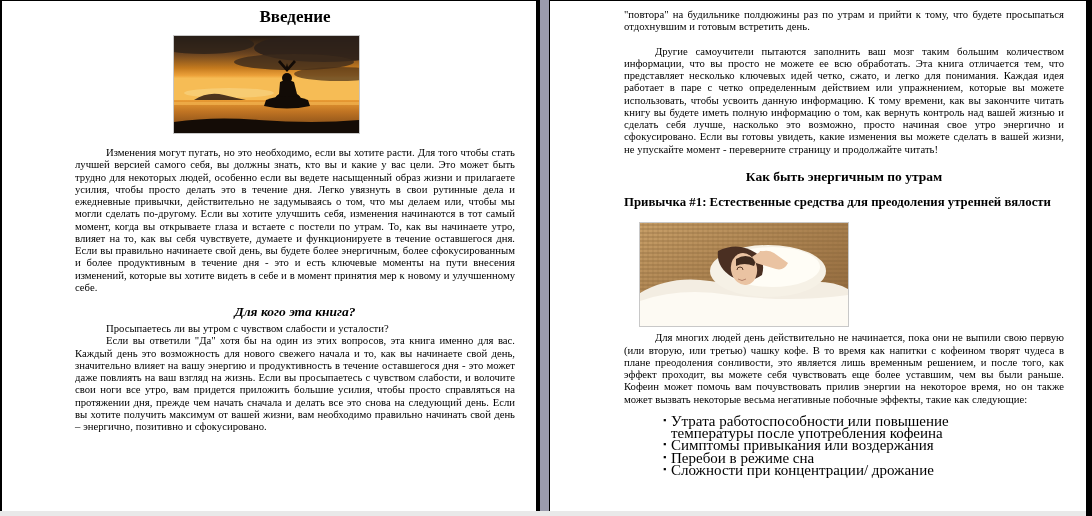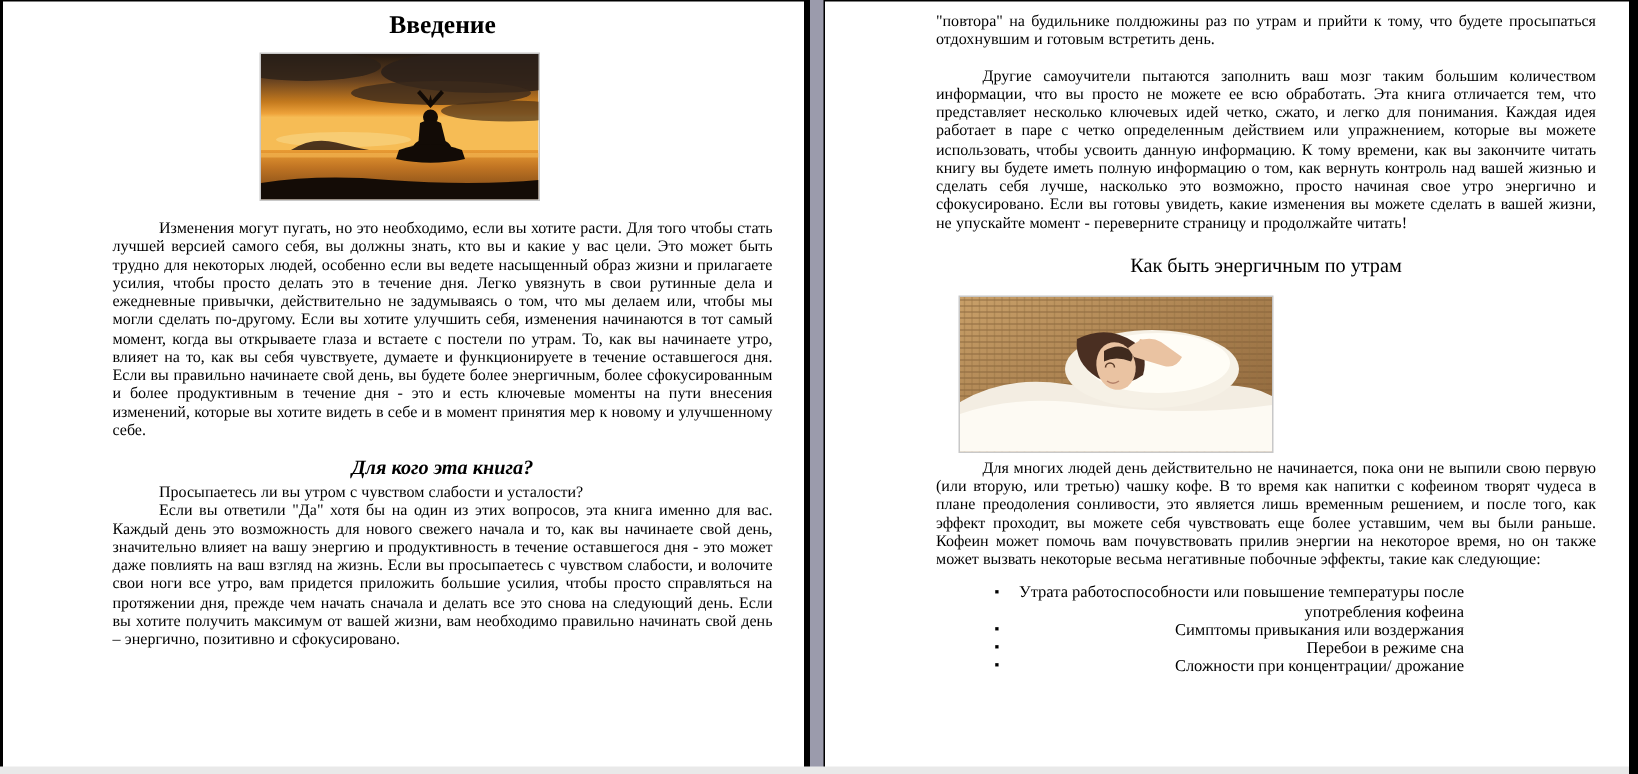--- a/index.html
+++ b/index.html
@@ -19,31 +19,31 @@
   .page-left{left:2px;width:534px;padding:6px 21px 0 73px;}
   .page-right{left:550px;width:536px;padding:7px 22px 0 74px;}
 
   .body-text{
     font-size:10.7px;line-height:12.25px;text-align:justify;margin:0;
     word-spacing:0.2px;
   }
   .indent{text-indent:31px;}
   .page-title{font-size:17px;font-weight:bold;text-align:center;margin:0 0 8px 0;}
   .section-heading{font-size:13.5px;font-weight:bold;font-style:italic;text-align:center;margin:11px 0 2px 0;}
-  .h1-center{font-size:13.5px;font-weight:normal;text-align:center;margin:14px 0 10px 0;}
+  .h1-center{font-size:13.5px;font-weight:bold;text-align:center;margin:14px 0 10px 0;}
   .h2-left{font-size:12.8px;font-weight:bold;text-align:justify;line-height:15.5px;margin:0 0 0 0;}
 
   .figure{margin:0;padding:0;line-height:0;}
   .fig-sunset{margin:0 0 12px 98px;}
   .fig-bed{margin:12px 0 4px 15px;}
   .figure svg{border:1px solid #c8c8c8;display:block;}
 
   ul.bullets{margin:10px 0 0 0;padding:0;list-style:none;max-width:352px;}
   ul.bullets li{
-    position:relative;padding-left:47px;font-size:11px;line-height:12.25px;text-align:right;
+    position:relative;padding-left:47px;font-size:15px;line-height:12.25px;text-align:left;
   }
   ul.bullets li::before{
     content:"▪";position:absolute;left:39px;top:-1px;font-size:9px;
   }
   .gap12{height:12px;}
 </style>
 </head>
 <body>
 
 <div class="top-line"></div>
@@ -97,20 +97,21 @@
 
 <div class="spine"></div>
 
 <div class="page page-right">
   <p class="body-text">"повтора" на будильнике полдюжины раз по утрам и прийти к тому, что будете просыпаться отдохнувшим и готовым встретить день.</p>
   <div class="gap12"></div>
   <p class="body-text indent">Другие самоучители пытаются заполнить ваш мозг таким большим количеством информации, что вы просто не можете ее всю обработать. Эта книга отличается тем, что представляет несколько ключевых идей четко, сжато, и легко для понимания. Каждая идея работает в паре с четко определенным действием или упражнением, которые вы можете использовать, чтобы усвоить данную информацию. К тому времени, как вы закончите читать книгу вы будете иметь полную информацию о том, как вернуть контроль над вашей жизнью и сделать себя лучше, насколько это возможно, просто начиная свое утро энергично и сфокусировано. Если вы готовы увидеть, какие изменения вы можете сделать в вашей жизни, не упускайте момент - переверните страницу и продолжайте читать!</p>
 
   <h2 class="h1-center">Как быть энергичным по утрам</h2>
 
+  <h3 class="h2-left">Привычка #1: Естественные средства  для преодоления утренней вялости</h3>
 
   <figure class="figure fig-bed">
     <svg width="208" height="103" viewBox="0 0 208 103" xmlns="http://www.w3.org/2000/svg">
       <defs>
         <linearGradient id="wicker" x1="0" y1="0" x2="1" y2="1">
           <stop offset="0" stop-color="#c9a069"></stop>
           <stop offset="0.5" stop-color="#a87f4e"></stop>
           <stop offset="1" stop-color="#8a6238"></stop>
         </linearGradient>
         <pattern id="weave" width="10" height="8" patternUnits="userSpaceOnUse">

